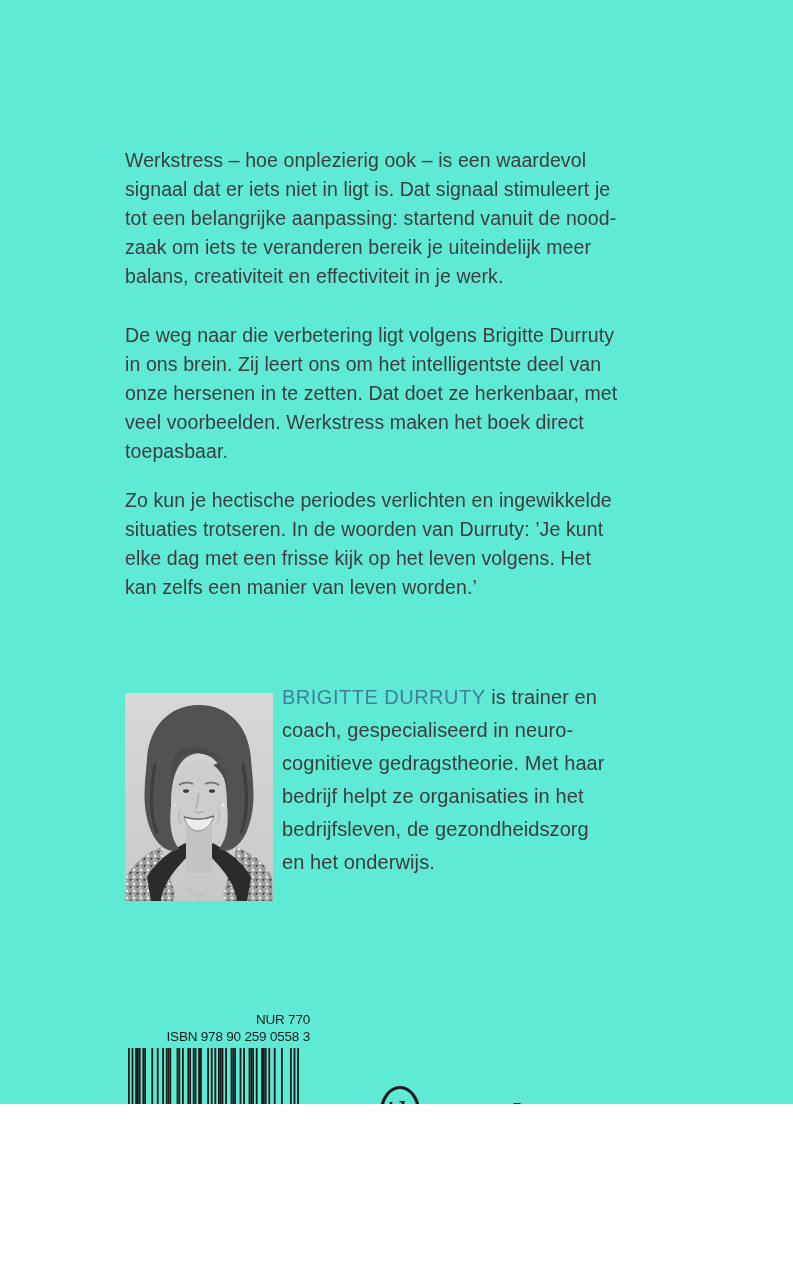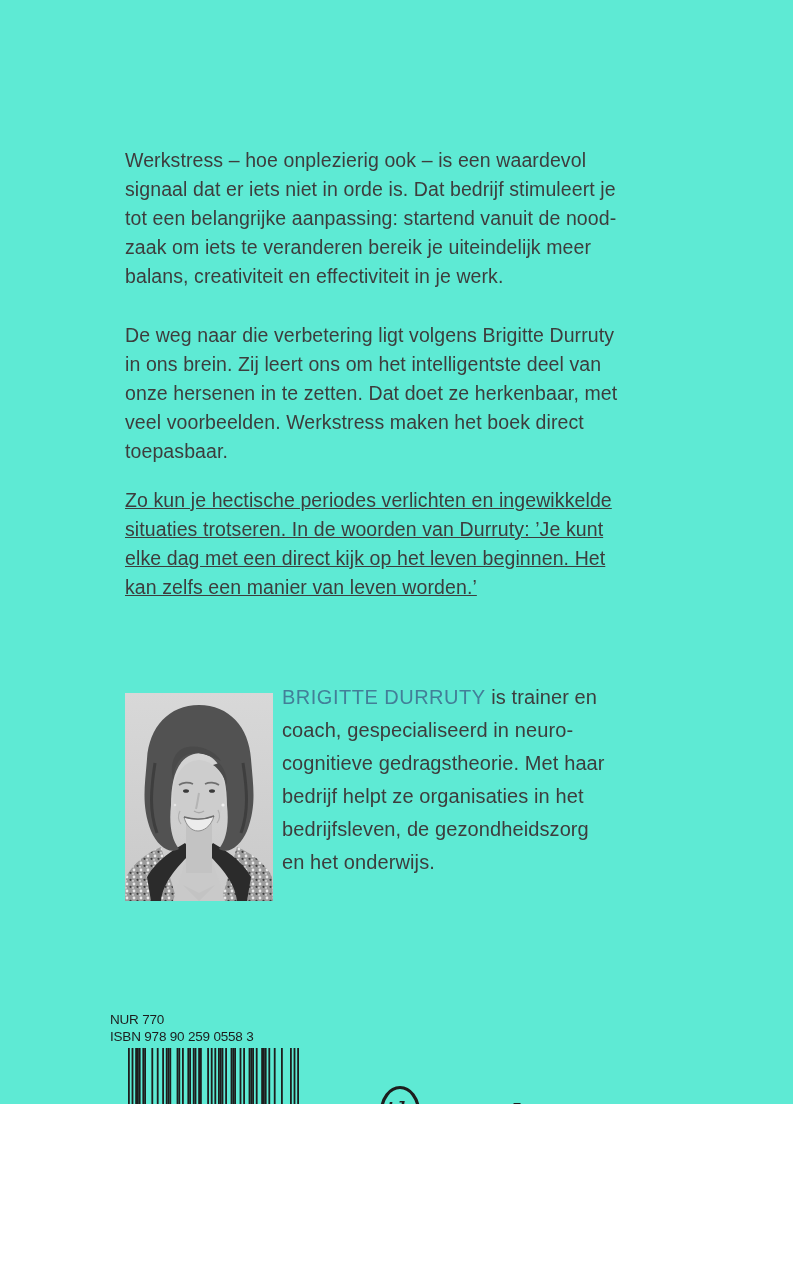--- a/index.html
+++ b/index.html
@@ -5,65 +5,65 @@
   html,body{margin:0;padding:0;background:#ffffff;}
   .canvas{
     position:relative;width:793px;height:1104px;background:#5eead4;
     font-family:"Liberation Sans",sans-serif;overflow:hidden;
     color:var(--body-text,#3d3d3d);
   }
   
   .blurb{position:absolute;left:125px;top:146px;}
   .blurb p{margin:0 0 30px 0;padding:0;}
   .blurb p.gap-lg{margin-bottom:20px;}
-  .blurb p:last-child{margin-bottom:0;text-decoration:underline;}
+  .blurb p:last-child{margin-bottom:0;}
   .ln{
     font-size:19.5px;line-height:29px;letter-spacing:0.1px;
     color:var(--body-text,#3d3d3d);white-space:pre;
   }
   
   .photo{position:absolute;left:125px;top:693px;}
   .bio{position:absolute;left:282px;top:681px;}
   .bio .ln{font-size:20px;line-height:33px;letter-spacing:0.1px;}
   .author-name{color:var(--accent,#427f98);letter-spacing:0.5px;}
   
   .nur,.isbn{
-    position:absolute;left:110px;width:200px;text-align:left;
+    position:absolute;left:110px;width:200px;text-align:right;
     font-size:13.5px;letter-spacing:-0.2px;color:var(--ink,#1d1d1d);
     white-space:pre;
   }
   .nur{top:1012px;}
   .isbn{top:1029px;}
   .barcode{position:absolute;left:110px;top:1048px;}
   .logo{position:absolute;left:380px;top:1085px;}
 </style>
 </head>
 <body>
 
 <div class="canvas">
 
   <section class="blurb">
     <p>
       <span class="ln" style="display:block">Werkstress – hoe onplezierig ook – is een waardevol</span>
-      <span class="ln" style="display:block">signaal dat er iets niet in orde is. Dat bedrijf stimuleert je</span>
+      <span class="ln" style="display:block">signaal dat er iets niet in ligt is. Dat signaal stimuleert je</span>
       <span class="ln" style="display:block">tot een belangrijke aanpassing: startend vanuit de nood-</span>
       <span class="ln" style="display:block">zaak om iets te veranderen bereik je uiteindelijk meer</span>
       <span class="ln" style="display:block">balans, creativiteit en effectiviteit in je werk.</span>
     </p>
     <p class="gap-lg">
       <span class="ln" style="display:block">De weg naar die verbetering ligt volgens Brigitte Durruty</span>
       <span class="ln" style="display:block">in ons brein. Zij leert ons om het intelligentste deel van</span>
       <span class="ln" style="display:block">onze hersenen in te zetten. Dat doet ze herkenbaar, met</span>
       <span class="ln" style="display:block">veel voorbeelden. Werkstress maken het boek direct</span>
       <span class="ln" style="display:block">toepasbaar.</span>
     </p>
     <p>
       <span class="ln" style="display:block">Zo kun je hectische periodes verlichten en ingewikkelde</span>
       <span class="ln" style="display:block">situaties trotseren. In de woorden van Durruty: ’Je kunt</span>
-      <span class="ln" style="display:block">elke dag met een direct kijk op het leven beginnen. Het</span>
+      <span class="ln" style="display:block">elke dag met een frisse kijk op het leven volgens. Het</span>
       <span class="ln" style="display:block">kan zelfs een manier van leven worden.’</span>
     </p>
   </section>
 
   <svg class="photo" width="148" height="208" viewBox="0 0 148 208" role="img">
     <defs>
       <linearGradient id="bgshade" x1="0" y1="0" x2="0" y2="1">
         <stop offset="0" stop-color="#d8d8d8"></stop>
           <stop offset="1" stop-color="#c9c9c9"></stop>
       </linearGradient>

